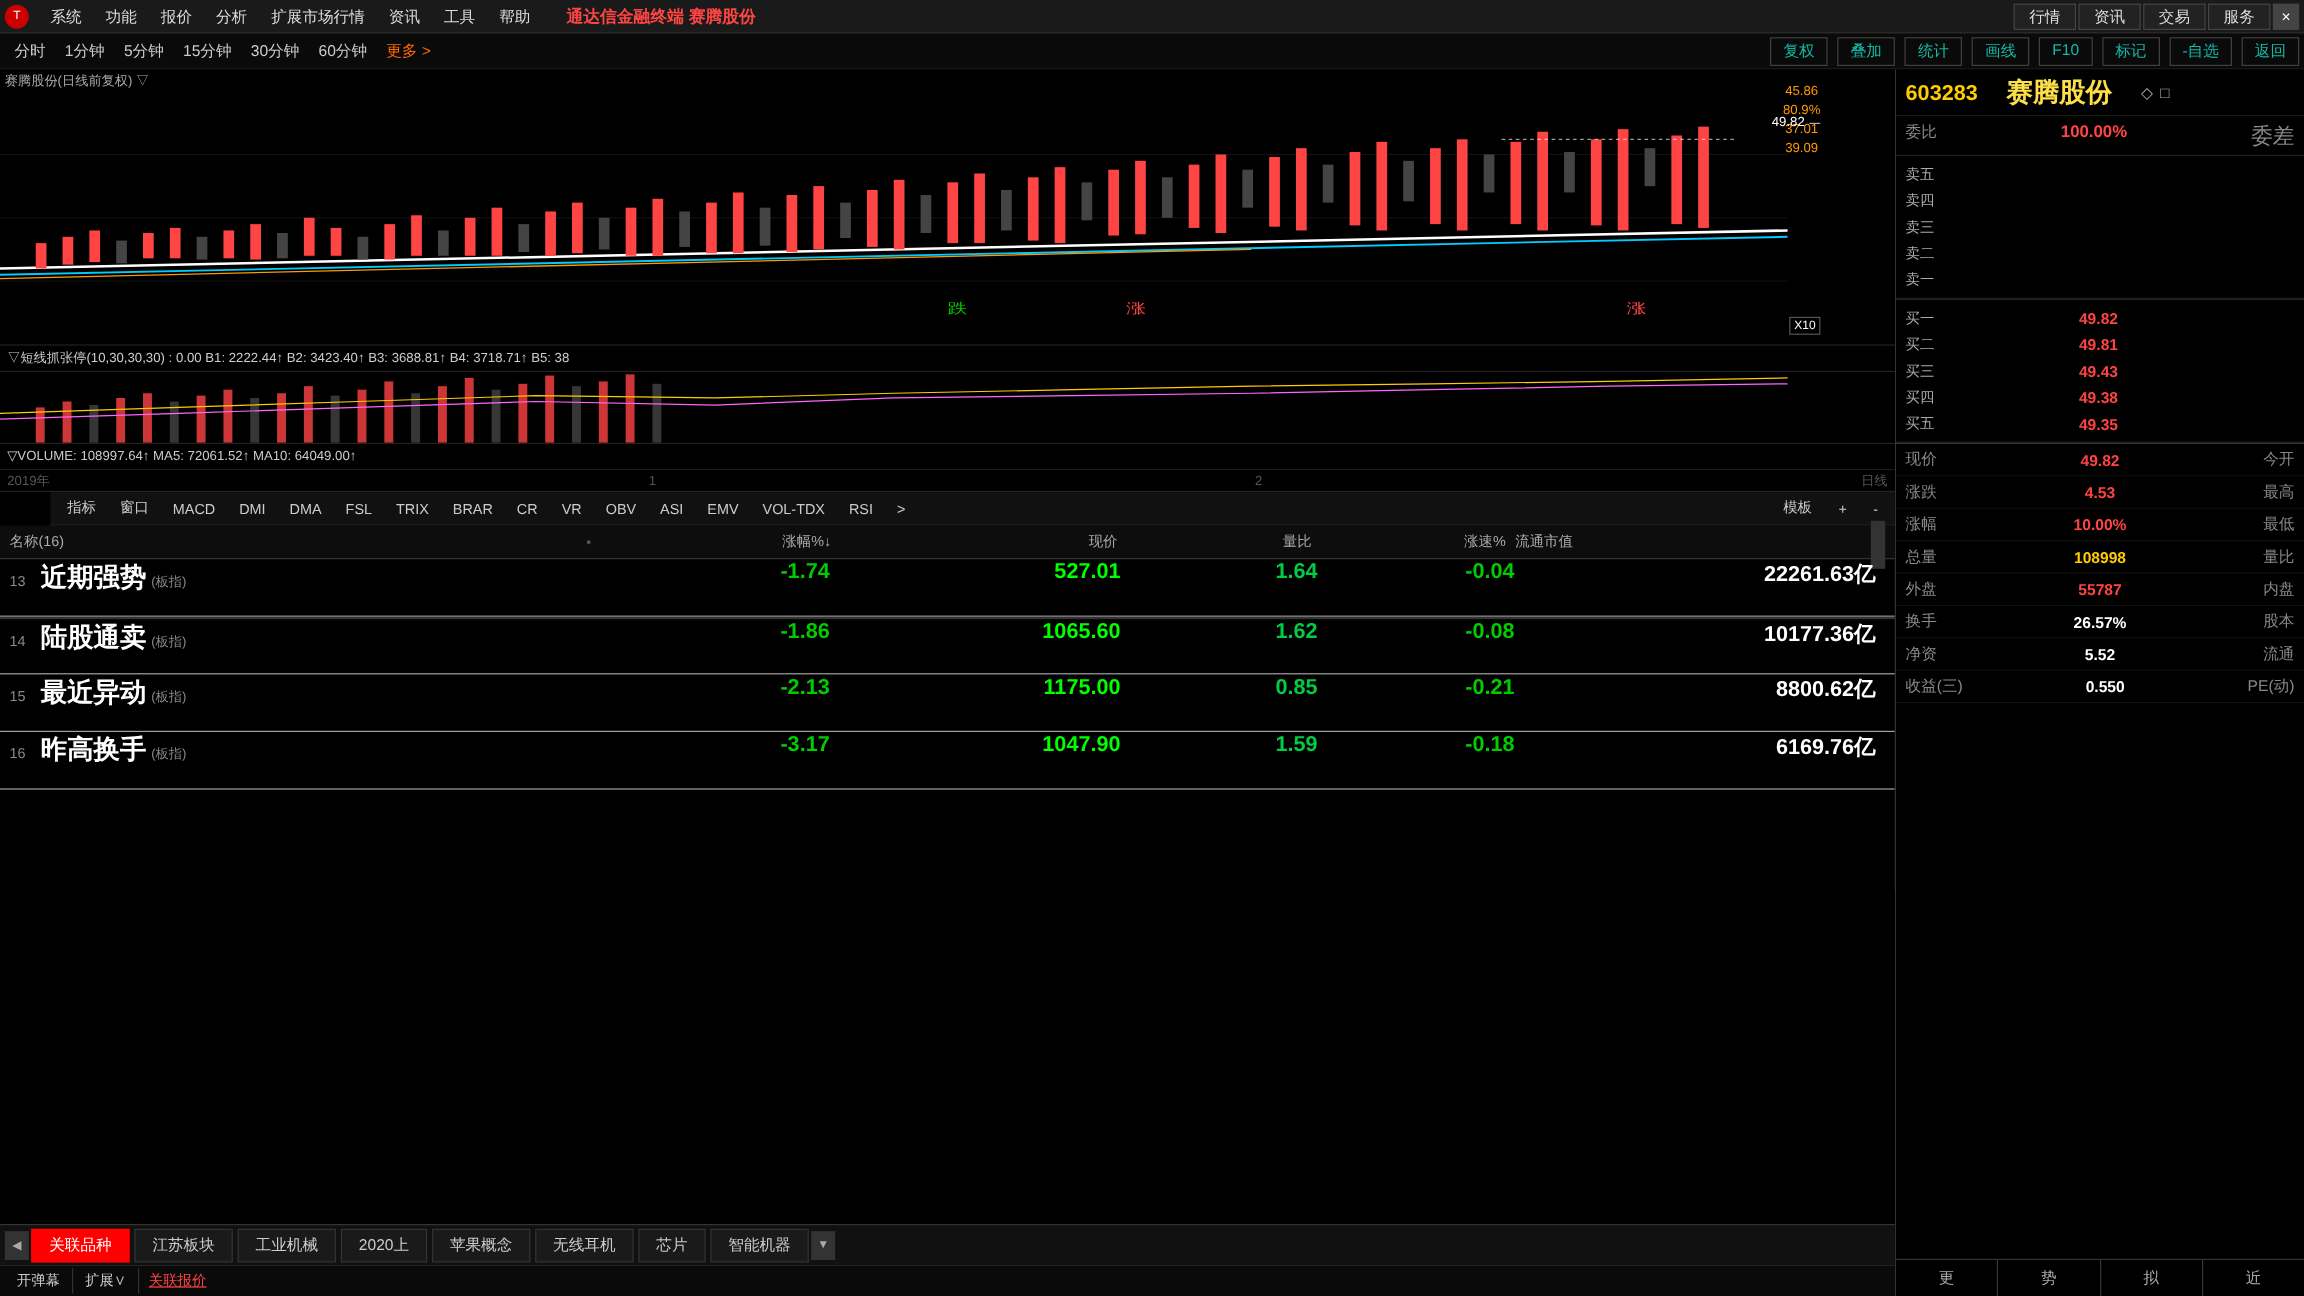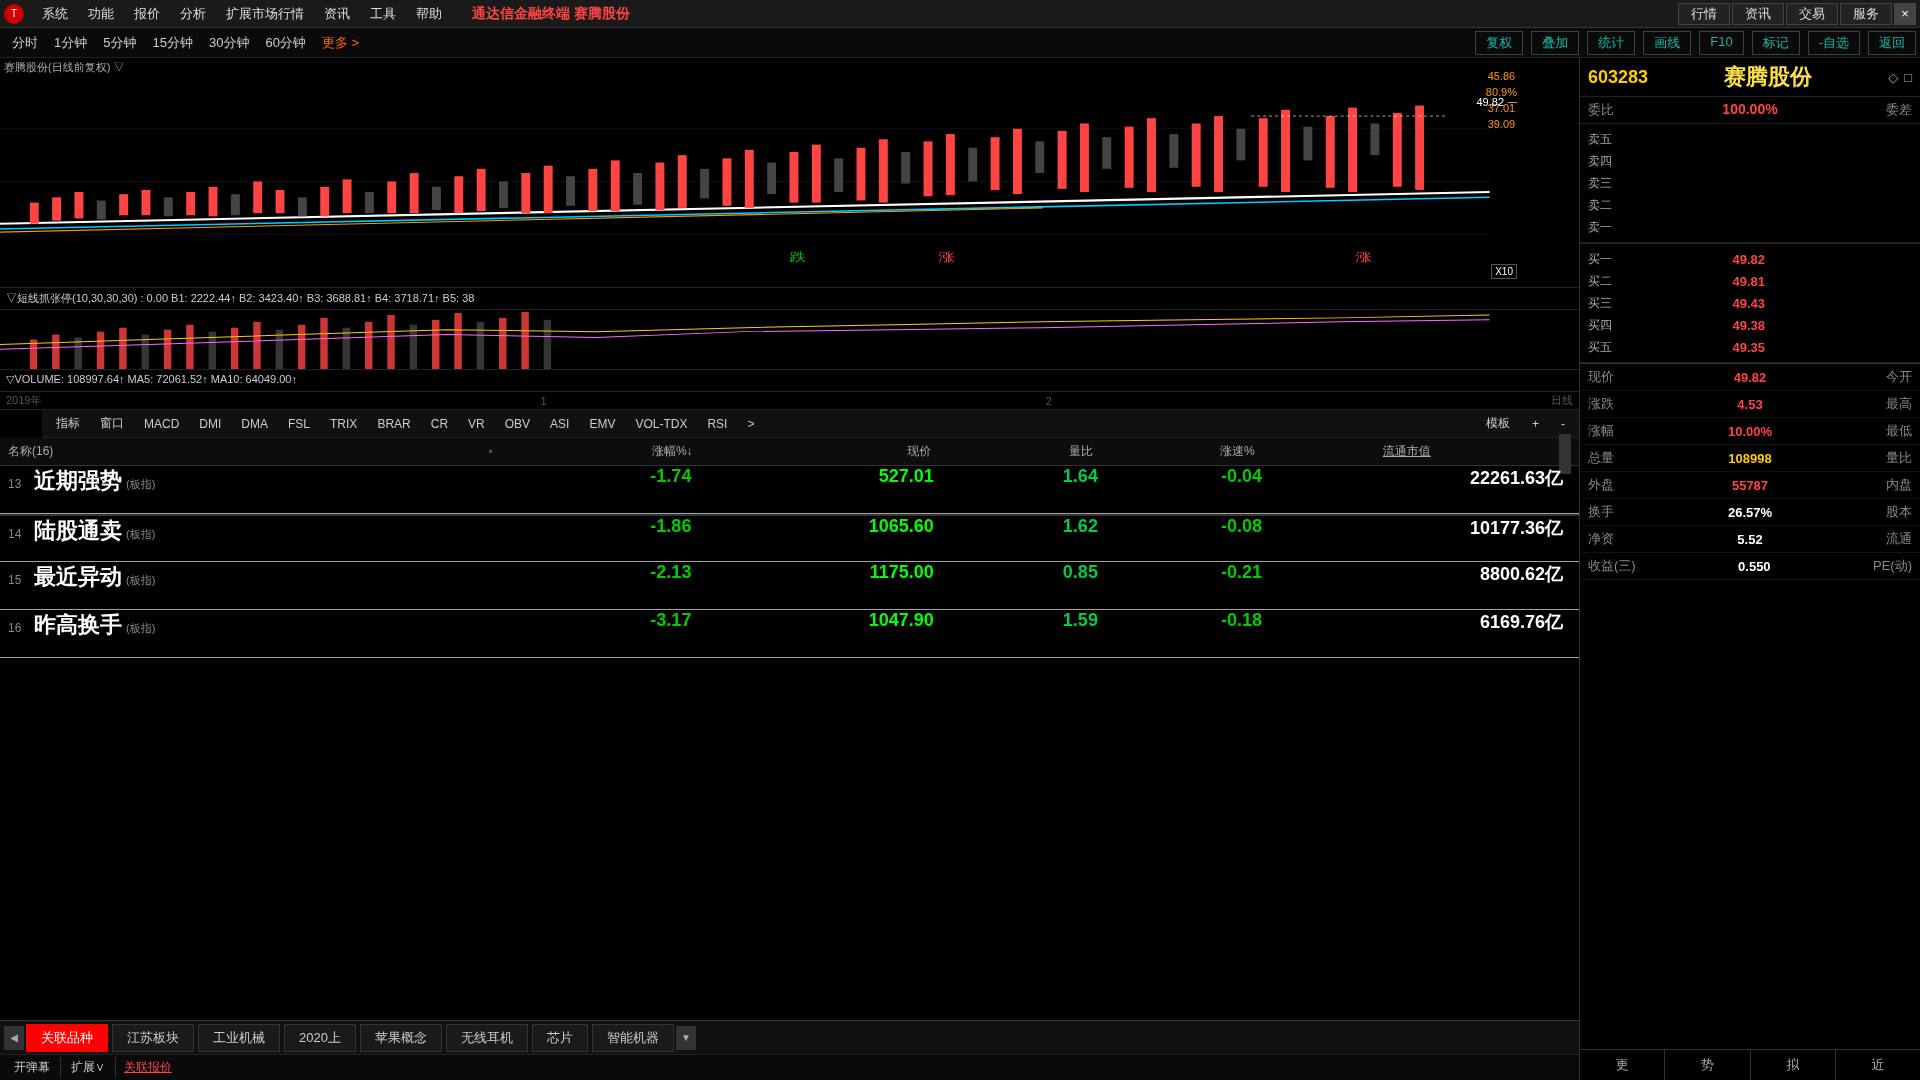--- a/index.html
+++ b/index.html
@@ -213,21 +213,21 @@
     .list-col {
       color: #aaa;
       font-size: 12px;
     }
     .list-col-name { flex: 2.5; }
     .list-col-dot { width: 12px; color: #555; }
     .list-col-change { flex: 1; text-align: right; padding-right: 8px; }
     .list-col-price { flex: 1.2; text-align: right; padding-right: 8px; }
     .list-col-vol { flex: 0.8; text-align: right; padding-right: 8px; }
     .list-col-speed { flex: 0.8; text-align: right; padding-right: 8px; }
-    .list-col-cap { flex: 1.5; text-align: center; padding-right: 8px; text-decoration: underline; }
+    .list-col-cap { flex: 1.5; text-align: left; padding-right: 8px; }
 
     .list-row {
       display: flex;
       align-items: flex-start;
       height: 48px;
       padding: 0 8px;
       border-bottom: 1px solid #a3a3a3;
     }
     .row-num { color: #888; font-size: 12px; margin-right: 6px; min-width: 20px; }
     .row-name { font-size: 22px; font-weight: bold; color: #fff; }
@@ -302,24 +302,24 @@
       width: 340px;
       background: #000;
       display: flex;
       flex-direction: column;
     }
 
     
     .right-header {
       display: flex;
       align-items: center;
-      justify-content: space-between;
       padding: 4px 8px;
       background: #000;
       border-bottom: 1px solid #222;
+      gap: 24px;
     }
     .stock-code { color: #ffcc00; font-size: 18px; font-weight: bold; }
     .stock-name-r { color: #fde047; font-size: 22px; font-weight: bold; }
     .right-header-icons { display: flex; gap: 6px; color: #aaa; }
 
     
     .order-book {
       padding: 4px 0;
       border-bottom: 1px solid #222;
     }
@@ -709,21 +709,21 @@
       <span class="stock-name-r">赛腾股份</span>
       <div class="right-header-icons">
         <span>◇</span>
         <span>□</span>
       </div>
     </div>
 
     <div style="display:flex; justify-content: space-between; padding: 4px 8px; border-bottom: 1px solid #222; background:#000;">
       <span style="color:#888; font-size:13px;">委比</span>
       <span style="color:#ff4444; font-size:14px; font-weight:bold;">100.00%</span>
-      <span style="color:#888; font-size:13px;">委差</span>
+      <span style="color:#888; font-size:18px;">委差</span>
     </div>
 
     <div class="order-book">
       <div class="ob-row">
         <span class="ob-side-label">卖五</span>
         <span class="ob-price sell"></span>
         <span class="ob-volume"></span>
       </div>
       <div class="ob-row">
         <span class="ob-side-label">卖四</span>

